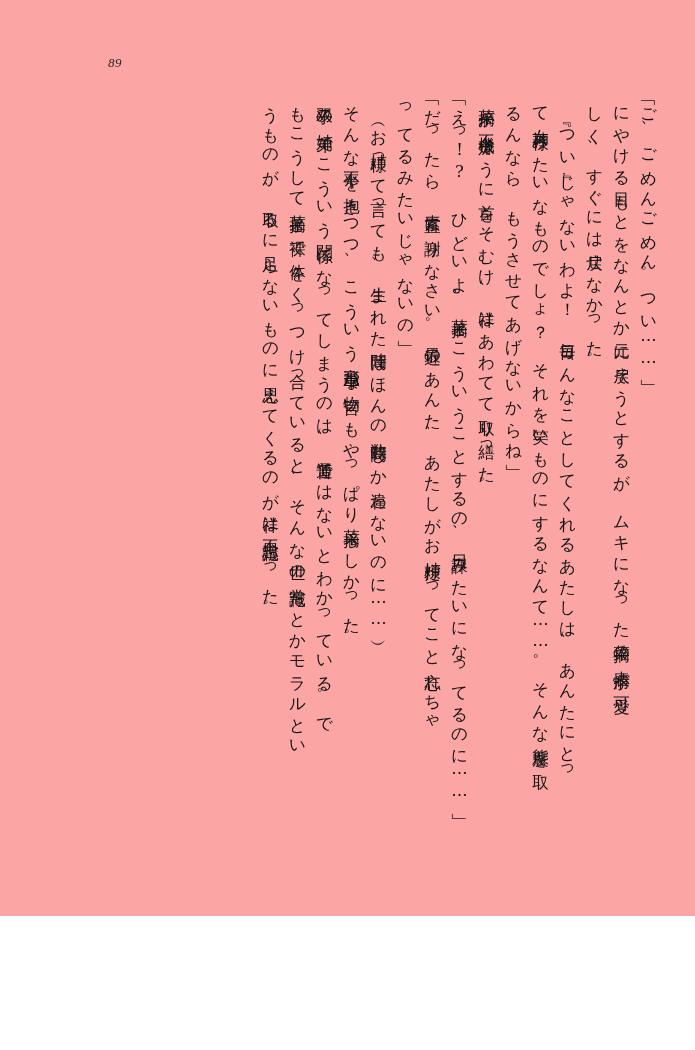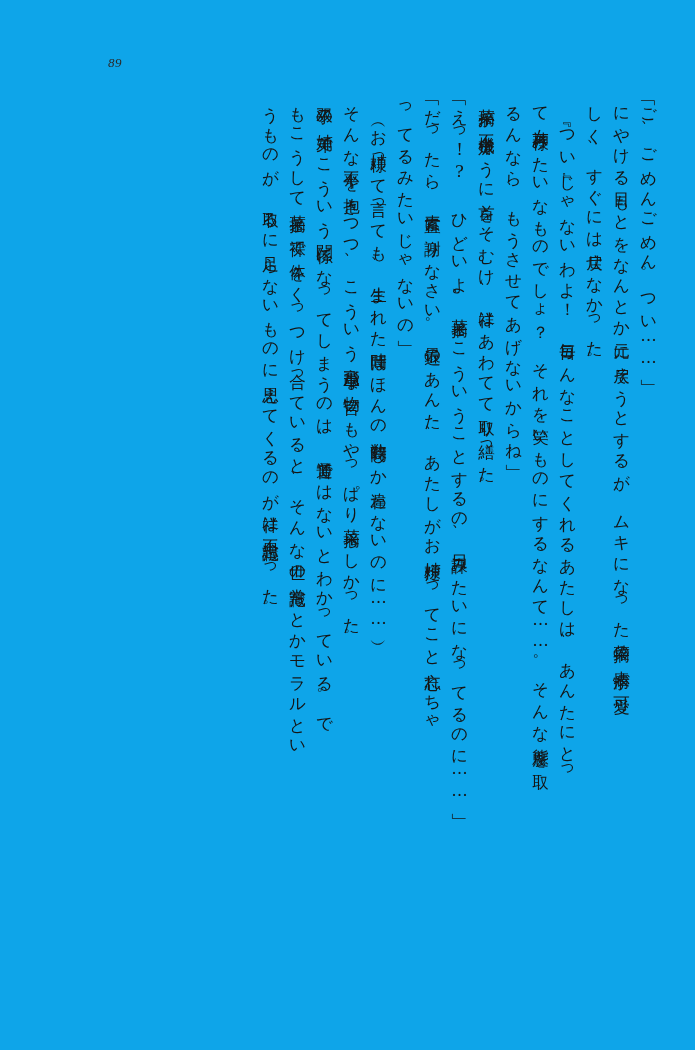--- a/index.html
+++ b/index.html
@@ -3,22 +3,22 @@
 <meta charset="utf-8">
 <style>
   html, body {
     margin: 0;
     padding: 0;
     background: #ffffff;
   }
   #page {
     position: relative;
     width: 695px;
-    height: 1050px;
-    background: #0ea5e9;
+    height: 916px;
+    background: #fca5a5;
     overflow: hidden;
     font-family: "Liberation Serif", "DejaVu Serif", serif;
     color: #1a1a1a;
   }
   #page-number {
     position: absolute;
     top: 55px;
     left: 108px;
     font-size: 13px;
     font-style: italic;

